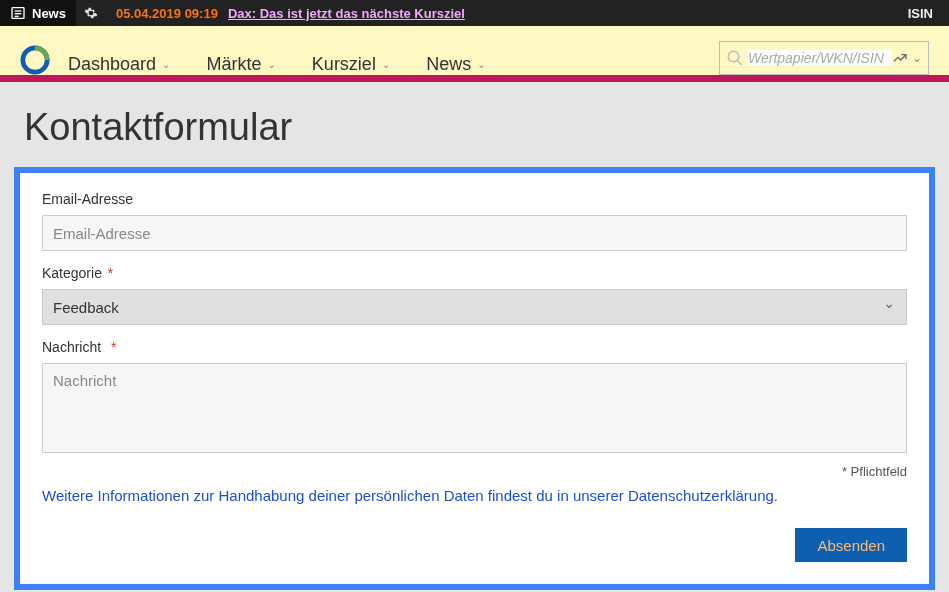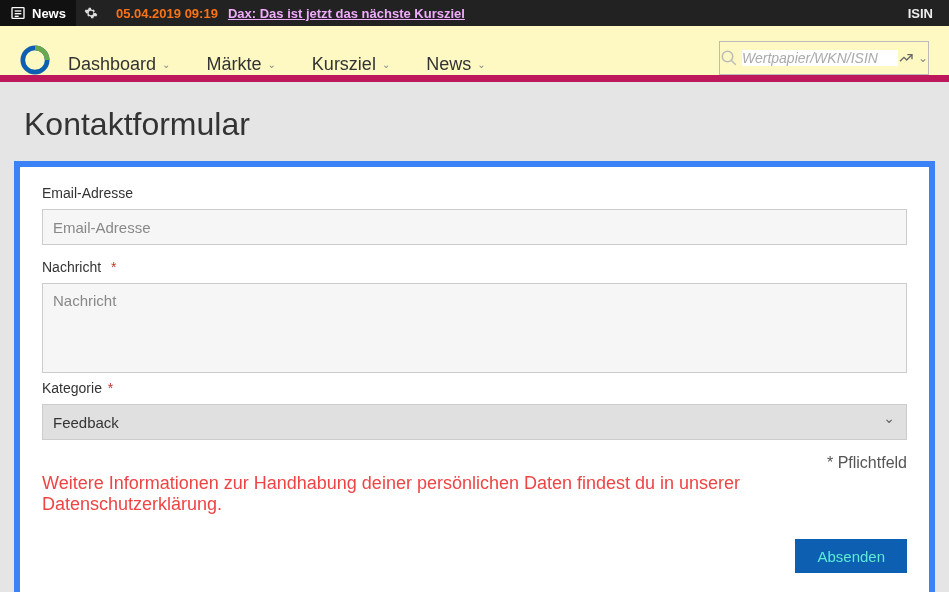--- a/index.html
+++ b/index.html
@@ -12,48 +12,48 @@
     .ticker-date { padding: 0 10px; color: #f97316; font-weight: bold; }
     .ticker-headline { color: #f0abfc; font-weight: 600; text-decoration: underline; }
     .ticker-right { margin-left: auto; padding: 0 16px; color: #eee; font-weight: 600; }
 
     
     .nav-bar { height: 56px; background: #fef9c3; border-bottom: 7px solid #be185d; display: flex; align-items: flex-end; padding: 0 20px; }
     .logo { width: 30px; height: 30px; margin-right: 18px; }
     .nav-links { display: flex; gap: 36px; }
     .nav-item { display: flex; align-items: center; gap: 6px; color: #333; font-size: 18px; cursor: pointer; }
     .chev { font-size: 10px; color: #888; }
-    .search-wrap { margin-left: auto; display: flex; align-items: center; border: 1px solid #bbb; height: 34px; width: 210px; padding: 0 0; }
+    .search-wrap { margin-left: auto; display: flex; align-items: center; border: 1px solid #bbb; height: 34px; width: 210px; padding: 0 6px; }
     .search-icon { color: #bbb; margin-right: 4px; flex-shrink: 0; }
     .search-input { border: none; outline: none; flex: 1; font-size: 14px; color: #777; font-style: italic; min-width: 0; }
     .search-input::placeholder { color: #aaa; font-style: italic; }
     .chart-ico { flex-shrink: 0; color: #666; }
     .chev-down { flex-shrink: 0; color: #888; margin-left: 4px; font-size: 12px; }
 
     
     .page { padding: 10px 14px 20px; }
-    .page-title { font-size: 32px; font-weight: 400; color: #333; padding: 14px 10px 18px; }
+    .page-title { font-size: 38px; font-weight: 400; color: #333; padding: 14px 10px 18px; }
 
     .form-card { background: #fff; border: 6px solid #3b82f6; padding: 18px 22px 22px; }
     .field-group { margin-bottom: 14px; }
     .field-label { font-size: 14px; color: #333; margin-bottom: 8px; display: block; }
     .req { color: #c0392b; margin-left: 2px; }
     .text-input { width: 100%; height: 36px; border: 1px solid #ccc; padding: 0 10px; font-size: 15px; color: #333; background: #f6f6f6; }
     .text-input::placeholder { color: #888; }
     .select-input { width: 100%; height: 36px; border: 1px solid #ccc; padding: 0 10px; font-size: 15px; color: #333; background: #e0e0e0; appearance: none; position: relative; }
     .select-wrap { position: relative; }
     .select-wrap::after { content: '⌄'; position: absolute; right: 12px; top: 6px; color: #666; font-size: 14px; pointer-events: none; }
     .textarea-input { width: 100%; height: 90px; border: 1px solid #ccc; padding: 8px 10px; font-size: 15px; color: #333; background: #f6f6f6; font-family: inherit; resize: none; }
     .textarea-input::placeholder { color: #888; }
 
-    .required-note { text-align: right; font-size: 16px; color: #555; margin-top: 8px; }
-    .privacy-note { font-size: 18px; color: #ef4444; margin-top: 1px; }
+    .required-note { text-align: right; font-size: 13px; color: #555; margin-top: 8px; }
+    .privacy-note { font-size: 15px; color: #1d4ed8; margin-top: 8px; }
 
     .btn-row { display: flex; justify-content: flex-end; margin-top: 24px; }
-    .submit-btn { background: #0d5fb2; color: #5eead4; border: none; height: 34px; padding: 4px 22px; font-size: 15px; cursor: pointer; }
+    .submit-btn { background: #0d5fb2; color: #fdba74; border: none; height: 34px; padding: 4px 22px; font-size: 15px; cursor: pointer; }
   </style>
 </head>
 <body>
 
 <div class="ticker-bar">
   <div class="ticker-news-box">
     <svg width="16" height="16" viewBox="0 0 24 24" fill="none" stroke="currentColor" stroke-width="2">
         <rect x="3" y="4" width="18" height="16" rx="1"></rect>
         <line x1="7" y1="9" x2="17" y2="9"></line>
         <line x1="7" y1="13" x2="17" y2="13"></line>
@@ -111,32 +111,32 @@
 <div class="page">
   <h1 class="page-title">Kontaktformular</h1>
 
   <div class="form-card">
 
     <div class="field-group">
       <label class="field-label">Email-Adresse</label>
       <input class="text-input" type="text" placeholder="Email-Adresse" style="">
     </div>
 
-    <div class="field-group" style="margin-bottom:4px;">
-      <label class="field-label"><span>Nachricht</span>&nbsp; <span class="req">*</span></label>
-      <textarea class="textarea-input" placeholder="Nachricht" style=""></textarea>
-    </div>
-
     <div class="field-group">
       <label class="field-label"><span>Kategorie</span> <span class="req">*</span></label>
       <div class="select-wrap">
         <select class="select-input">
           <option>Feedback</option>
         </select>
       </div>
+    </div>
+
+    <div class="field-group" style="margin-bottom:4px;">
+      <label class="field-label"><span>Nachricht</span>&nbsp; <span class="req">*</span></label>
+      <textarea class="textarea-input" placeholder="Nachricht" style=""></textarea>
     </div>
 
     <div class="required-note">* Pflichtfeld</div>
     <div class="privacy-note">Weitere Informationen zur Handhabung deiner persönlichen Daten findest du in unserer Datenschutzerklärung.</div>
 
     <div class="btn-row">
       <button class="submit-btn">Absenden</button>
     </div>
   </div>
 </div>

